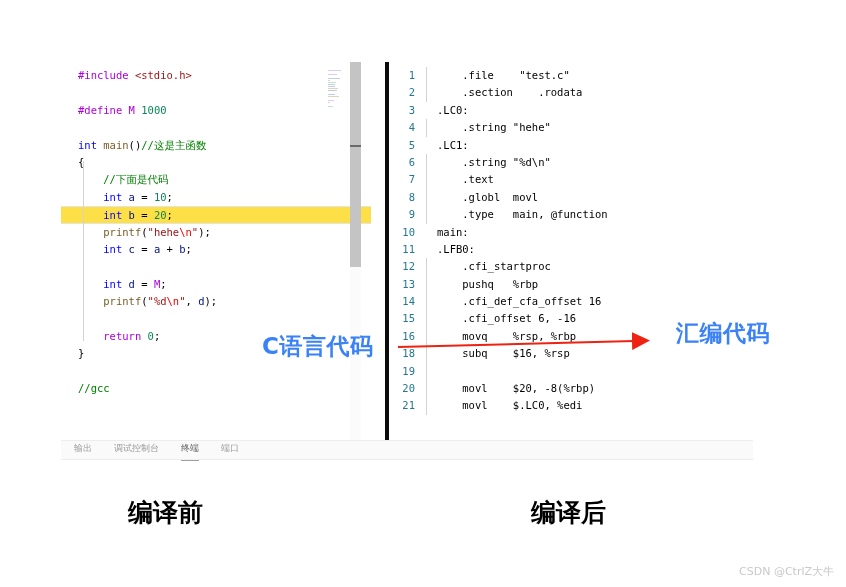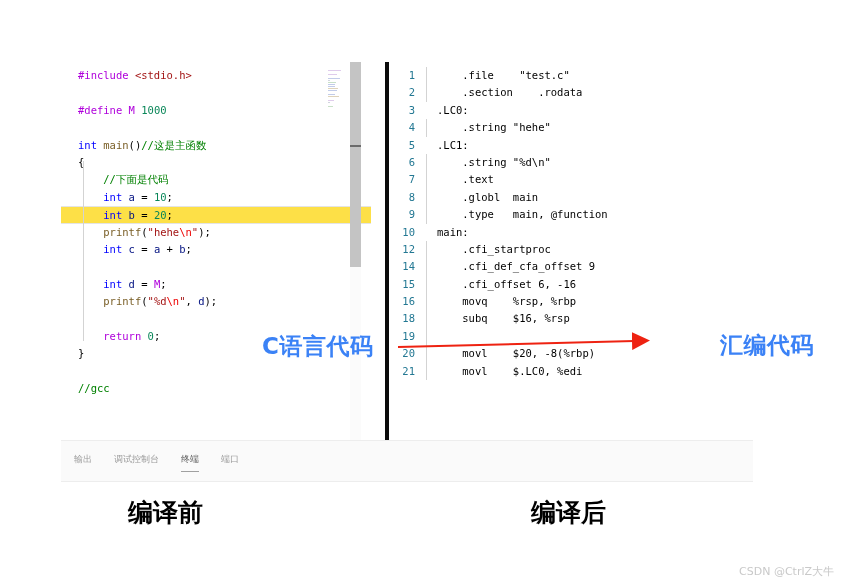--- a/index.html
+++ b/index.html
@@ -173,21 +173,21 @@
     white-space: pre;
     color: #000000;
   }
 
   
   #panel-tabs {
     position: absolute;
     left: 61px;
     top: 440px;
     width: 692px;
-    height: 42px;
+    height: 20px;
     background: #fafafa;
     border-top: 1px solid #ededed;
     border-bottom: 1px solid #ededed;
     display: flex;
     align-items: center;
     padding-left: 13px;
     box-sizing: border-box;
   }
   .panel-tab {
     font-size: 9px;
@@ -221,21 +221,21 @@
   .inline-caption {
     position: absolute;
     font-family: "DejaVu Sans", "Liberation Sans", sans-serif;
     font-weight: bold;
     font-size: 23px;
     color: #3b82f6;
     letter-spacing: .5px;
     white-space: nowrap;
   }
   #caption-c   { left: 262px; top: 331px; }
-  #caption-asm { left: 676px; top: 330px; margin-left: 44px; }
+  #caption-asm { left: 676px; top: 318px; }
 
   
   .big-label {
     position: absolute;
     font-family: "DejaVu Sans", "Liberation Sans", sans-serif;
     font-weight: bold;
     font-size: 25px;
     color: #000000;
     white-space: nowrap;
   }
@@ -326,41 +326,51 @@
           <span class="asm-text">    .string "%d\n"</span>
         </div>
         <div class="asm-row indented">
           <span class="asm-num">7</span>
           <span class="asm-gutter"></span>
           <span class="asm-text">    .text</span>
         </div>
         <div class="asm-row indented">
           <span class="asm-num">8</span>
           <span class="asm-gutter"></span>
-          <span class="asm-text">    .globl  main</span>
+          <span class="asm-text">    .globl  movl</span>
         </div>
         <div class="asm-row indented">
           <span class="asm-num">9</span>
           <span class="asm-gutter"></span>
           <span class="asm-text">    .type   main, @function</span>
         </div>
         <div class="asm-row">
           <span class="asm-num">10</span>
           <span class="asm-gutter"></span>
           <span class="asm-text">main:</span>
         </div>
+        <div class="asm-row">
+          <span class="asm-num">11</span>
+          <span class="asm-gutter"></span>
+          <span class="asm-text">.LFB0:</span>
+        </div>
         <div class="asm-row indented">
           <span class="asm-num">12</span>
           <span class="asm-gutter"></span>
           <span class="asm-text">    .cfi_startproc</span>
         </div>
         <div class="asm-row indented">
+          <span class="asm-num">13</span>
+          <span class="asm-gutter"></span>
+          <span class="asm-text">    pushq   %rbp</span>
+        </div>
+        <div class="asm-row indented">
           <span class="asm-num">14</span>
           <span class="asm-gutter"></span>
-          <span class="asm-text">    .cfi_def_cfa_offset 9</span>
+          <span class="asm-text">    .cfi_def_cfa_offset 16</span>
         </div>
         <div class="asm-row indented">
           <span class="asm-num">15</span>
           <span class="asm-gutter"></span>
           <span class="asm-text">    .cfi_offset 6, -16</span>
         </div>
         <div class="asm-row indented">
           <span class="asm-num">16</span>
           <span class="asm-gutter"></span>
           <span class="asm-text">    movq    %rsp, %rbp</span>

